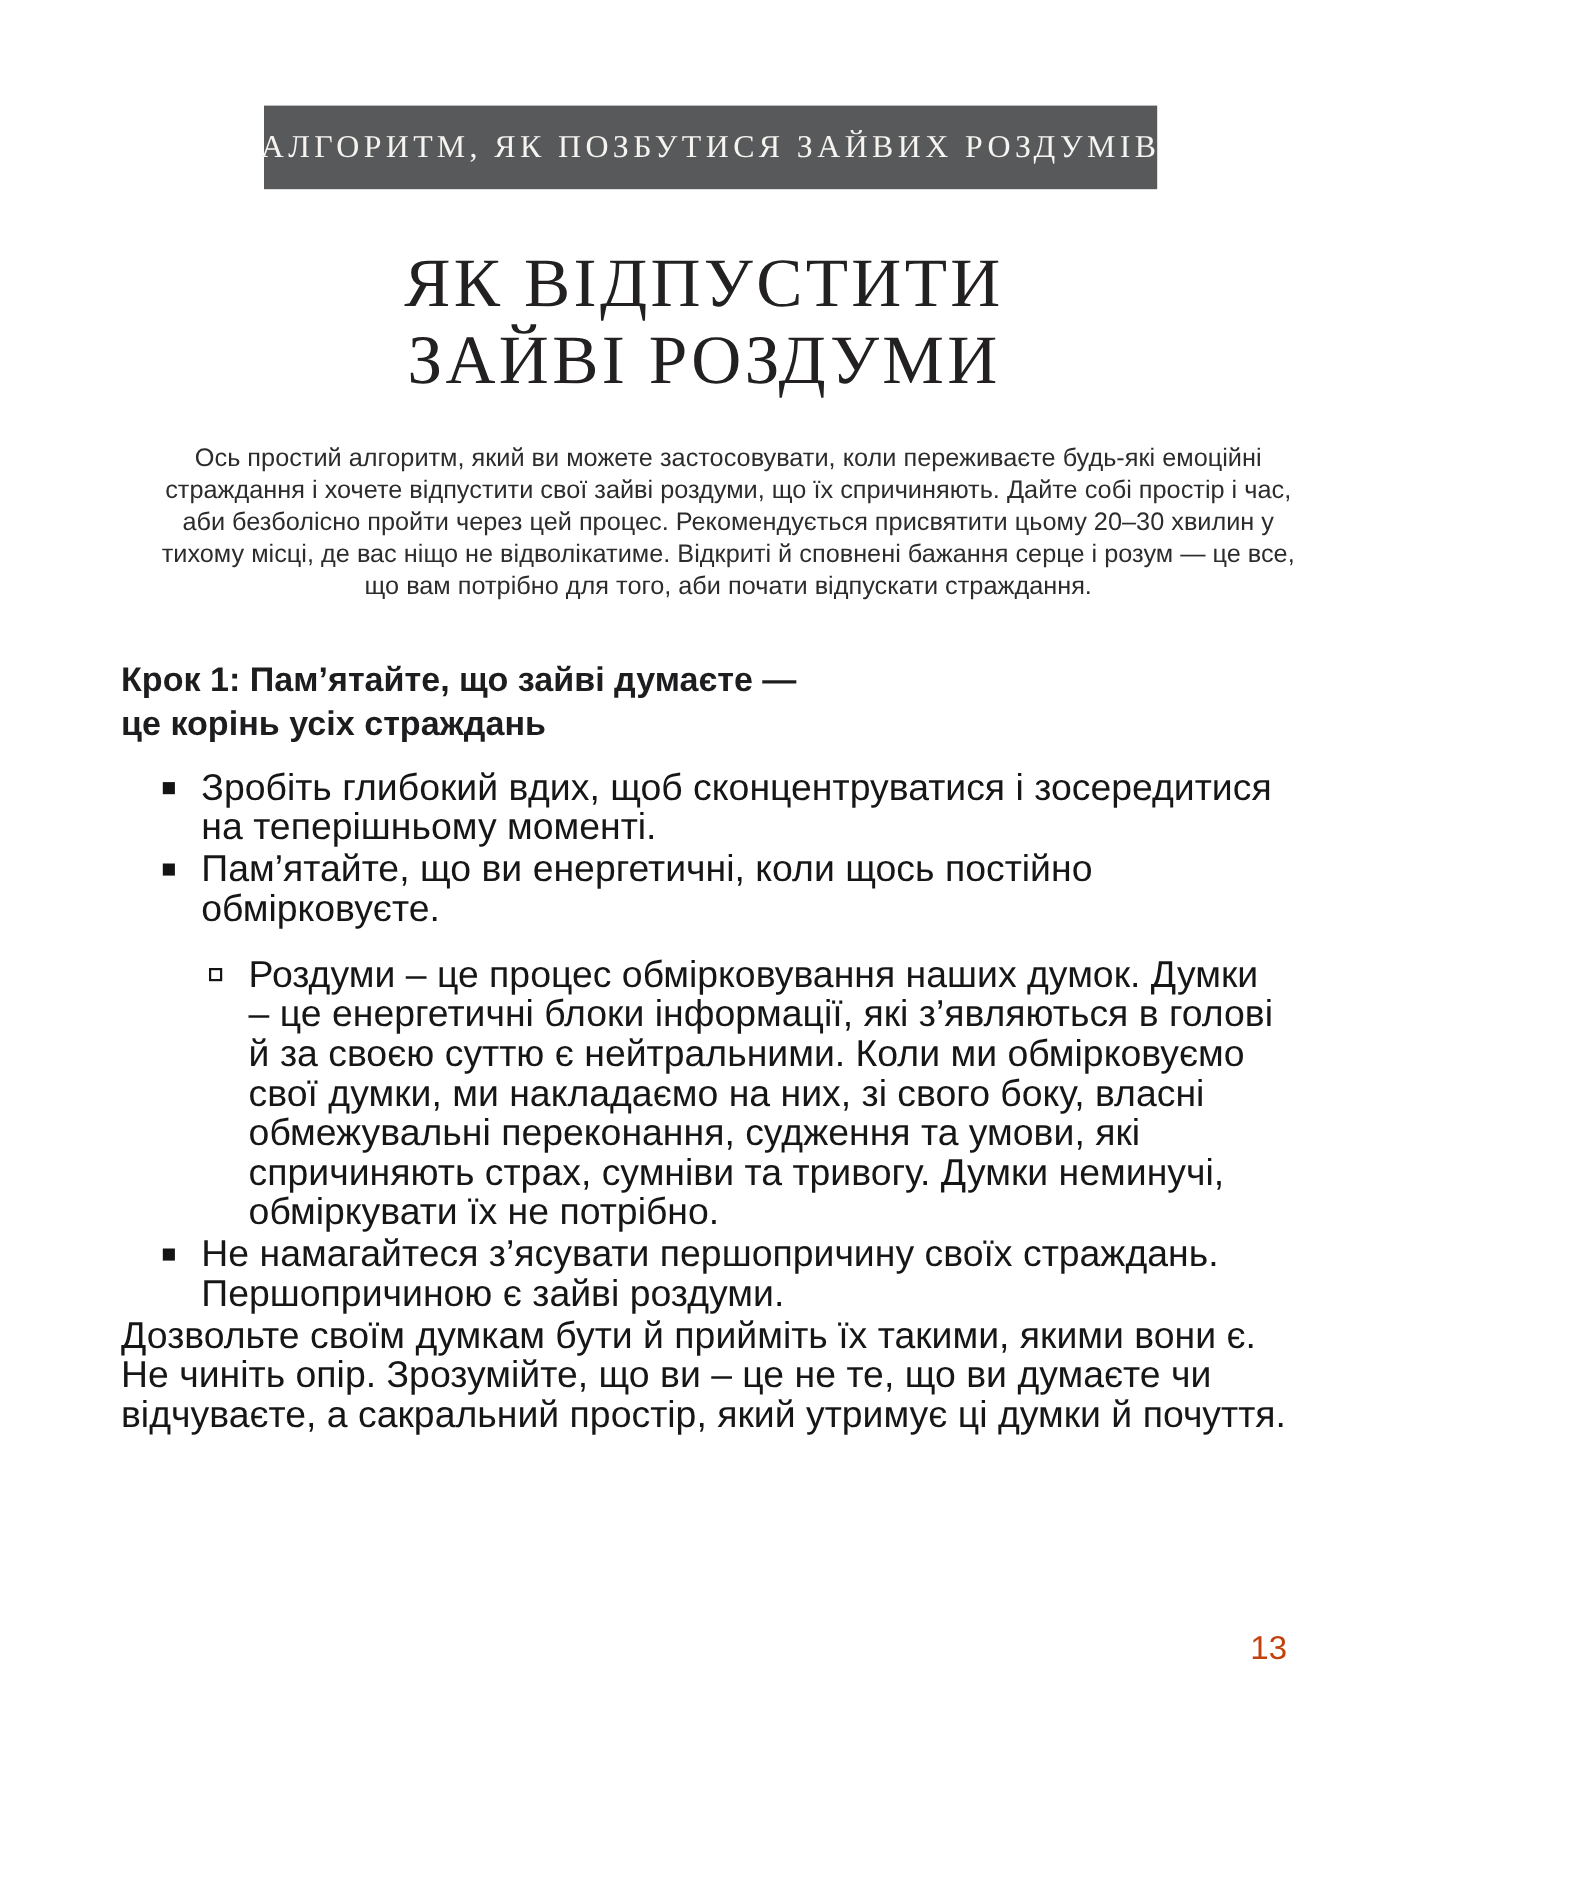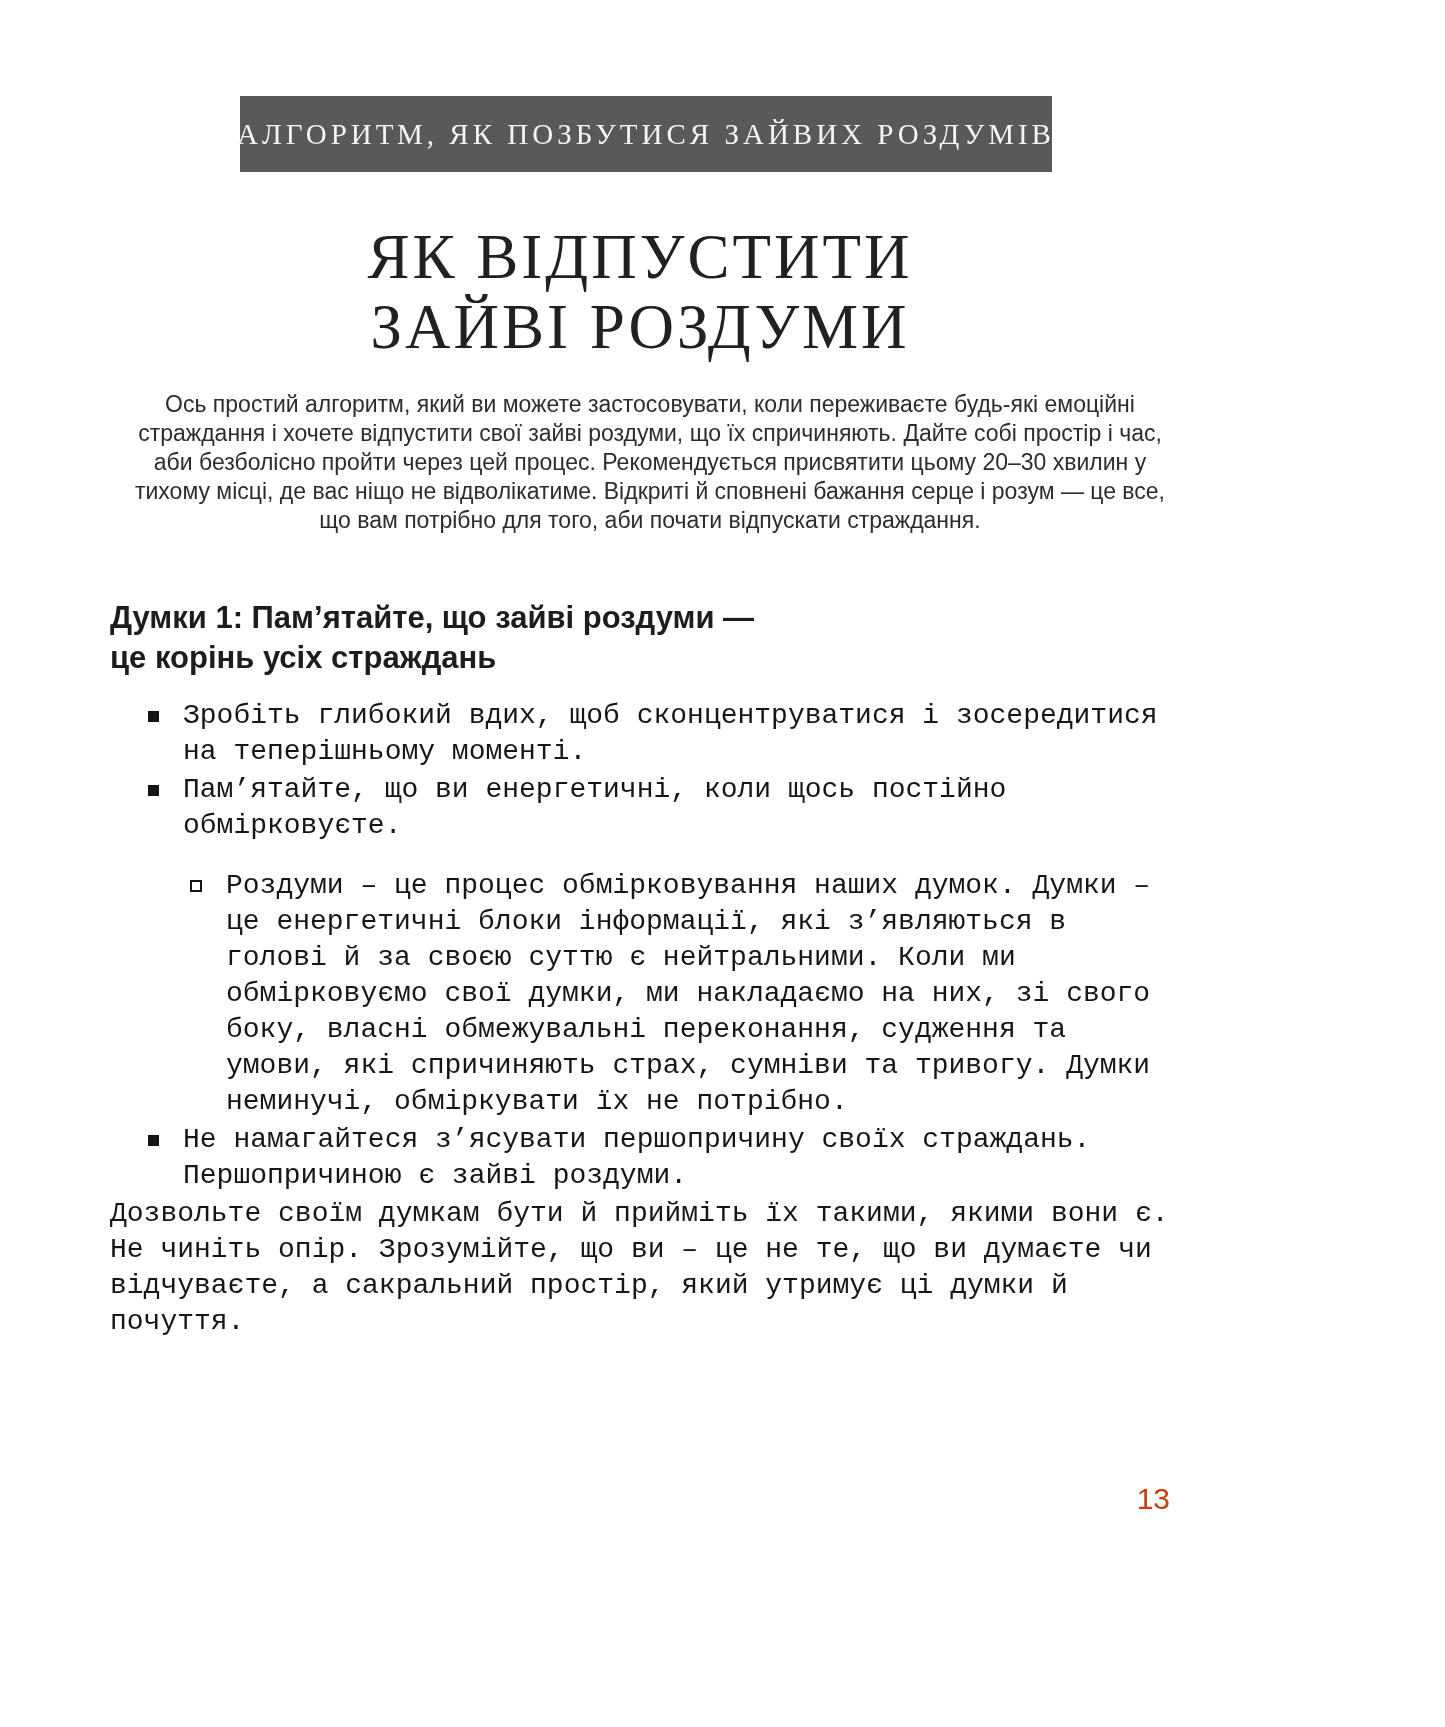--- a/index.html
+++ b/index.html
@@ -54,21 +54,21 @@
     color: #232021;
     white-space: pre-line;
   }
 
   
   .intro {
     position: absolute;
     left: 130px;
     top: 390px;
     width: 1040px;
-    margin: 0;
+    margin: 12px;
     text-align: center;
     font-family: "Liberation Sans", sans-serif;
     font-weight: 500;
     font-size: 23px;
     line-height: 29px;
     color: #2c2c2c;
   }
 
   
   .step-heading {
@@ -81,22 +81,22 @@
     font-size: 31px;
     line-height: 40px;
     color: #1d1d1f;
     white-space: pre-line;
   }
   .step1-heading { top: 598px; }
   .step2-heading { top: 1134px; }
 
   
   .body-text {
-    font-family: Liberation Mono, monospace;
-    font-size: 28px;
+    font-family: Liberation Sans, sans-serif;
+    font-size: 34px;
     line-height: 36px;
     color: #161616;
   }
 
   .bullet-list {
     position: absolute;
     left: 110px;
     width: 1062px;
     margin: 0;
     padding: 0;
@@ -160,21 +160,21 @@
 
   <div class="banner">
     <span class="banner-text">АЛГОРИТМ, ЯК ПОЗБУТИСЯ ЗАЙВИХ РОЗДУМІВ</span>
   </div>
 
   <h1 class="main-title">ЯК ВІДПУСТИТИ
 ЗАЙВІ РОЗДУМИ</h1>
 
   <p class="intro">Ось простий алгоритм, який ви можете застосовувати, коли переживаєте будь-які емоційні страждання і хочете відпустити свої зайві роздуми, що їх спричиняють. Дайте собі простір і час, аби безболісно пройти через цей процес. Рекомендується присвятити цьому 20–30 хвилин у тихому місці, де вас ніщо не відволікатиме. Відкриті й сповнені бажання серце і розум — це все, що вам потрібно для того, аби почати відпускати страждання.</p>
 
-  <h2 class="step-heading step1-heading">Думки 1: Пам’ятайте, що зайві роздуми —
+  <h2 class="step-heading step1-heading">Крок 1: Пам’ятайте, що зайві думаєте —
 це корінь усіх страждань</h2>
 
   <ul class="bullet-list step1-bullets body-text">
     <li class="bullet-item">
       <span class="bullet-marker"></span>
       <span class="bullet-text">Зробіть глибокий вдих, щоб сконцентруватися і зосередитися на теперішньому моменті.</span>
     </li>
     <li class="bullet-item">
       <span class="bullet-marker"></span>
       <span class="bullet-text">Пам’ятайте, що ви енергетичні, коли щось постійно обмірковуєте.</span>

